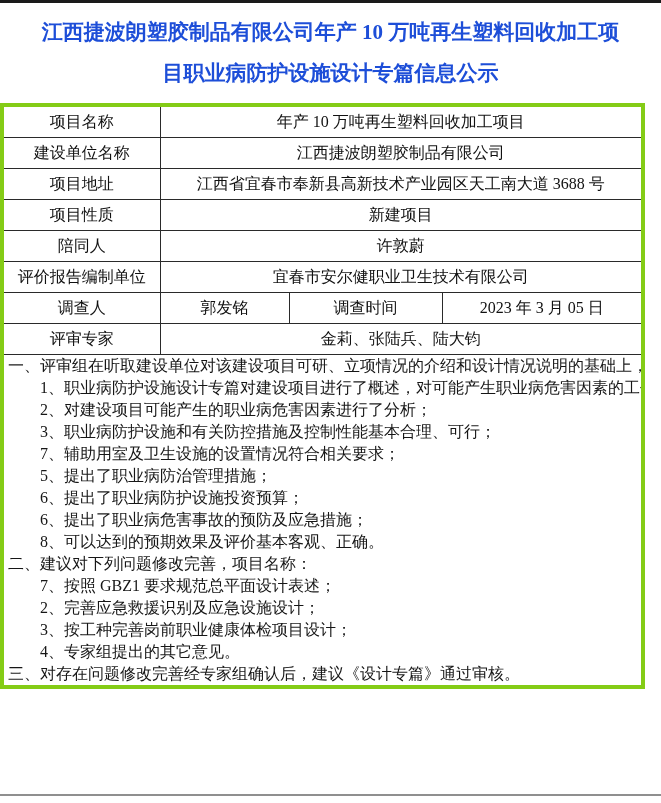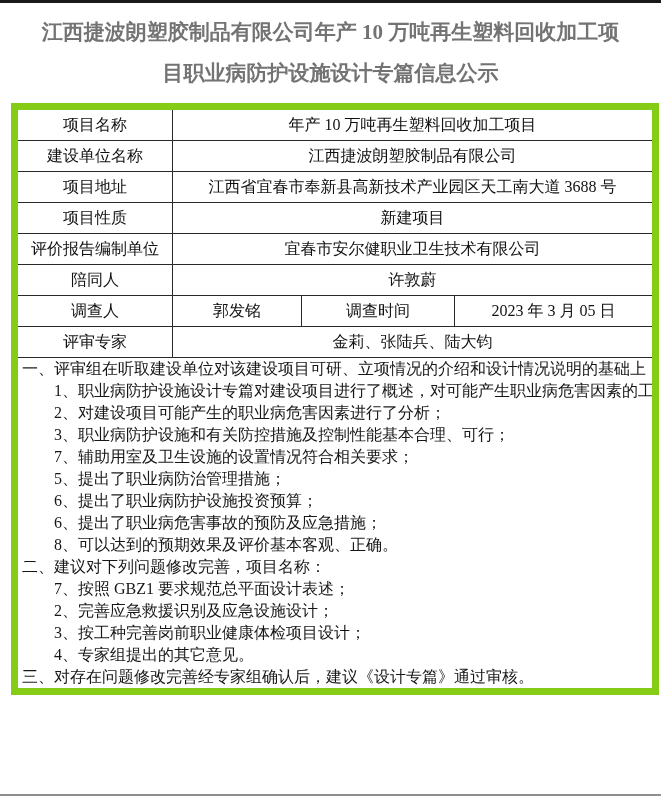--- a/index.html
+++ b/index.html
@@ -29,29 +29,29 @@
   }
   .doc-title {
     position: absolute;
     top: 12px; left: 8px;
     width: 645px;
     margin: 0;
     text-align: center;
     font-size: 21px;
     font-weight: bold;
     line-height: 41px;
-    color: #737373;
+    color: #1d4ed8;
   }
   table.info-table {
     position: absolute;
-    left: 11px; top: 103px;
+    left: 0; top: 103px;
     width: 641px;
     border-collapse: collapse;
     table-layout: fixed;
-    border: 7px solid #84cc16;
+    border: 4px solid #84cc16;
   }
   table.info-table td {
     border: 1px solid #2a2a2a;
     font-size: 16px;
     text-align: center;
     vertical-align: middle;
     height: 30px;
     padding: 0 4px;
     overflow: hidden;
     white-space: nowrap;
@@ -100,26 +100,26 @@
     </tr>
     <tr>
       <td>项目地址</td>
       <td colspan="3">江西省宜春市奉新县高新技术产业园区天工南大道 3688 号</td>
     </tr>
     <tr>
       <td>项目性质</td>
       <td colspan="3">新建项目</td>
     </tr>
     <tr>
+      <td>陪同人</td>
+      <td colspan="3">许敦蔚</td>
+    </tr>
+    <tr>
       <td>评价报告编制单位</td>
       <td colspan="3">宜春市安尔健职业卫生技术有限公司</td>
-    </tr>
-    <tr>
-      <td>陪同人</td>
-      <td colspan="3">许敦蔚</td>
     </tr>
     <tr>
       <td>调查人</td>
       <td>郭发铭</td>
       <td>调查时间</td>
       <td>2023 年 3 月 05 日</td>
     </tr>
     <tr>
       <td>评审专家</td>
       <td colspan="3">金莉、张陆兵、陆大钧</td>

